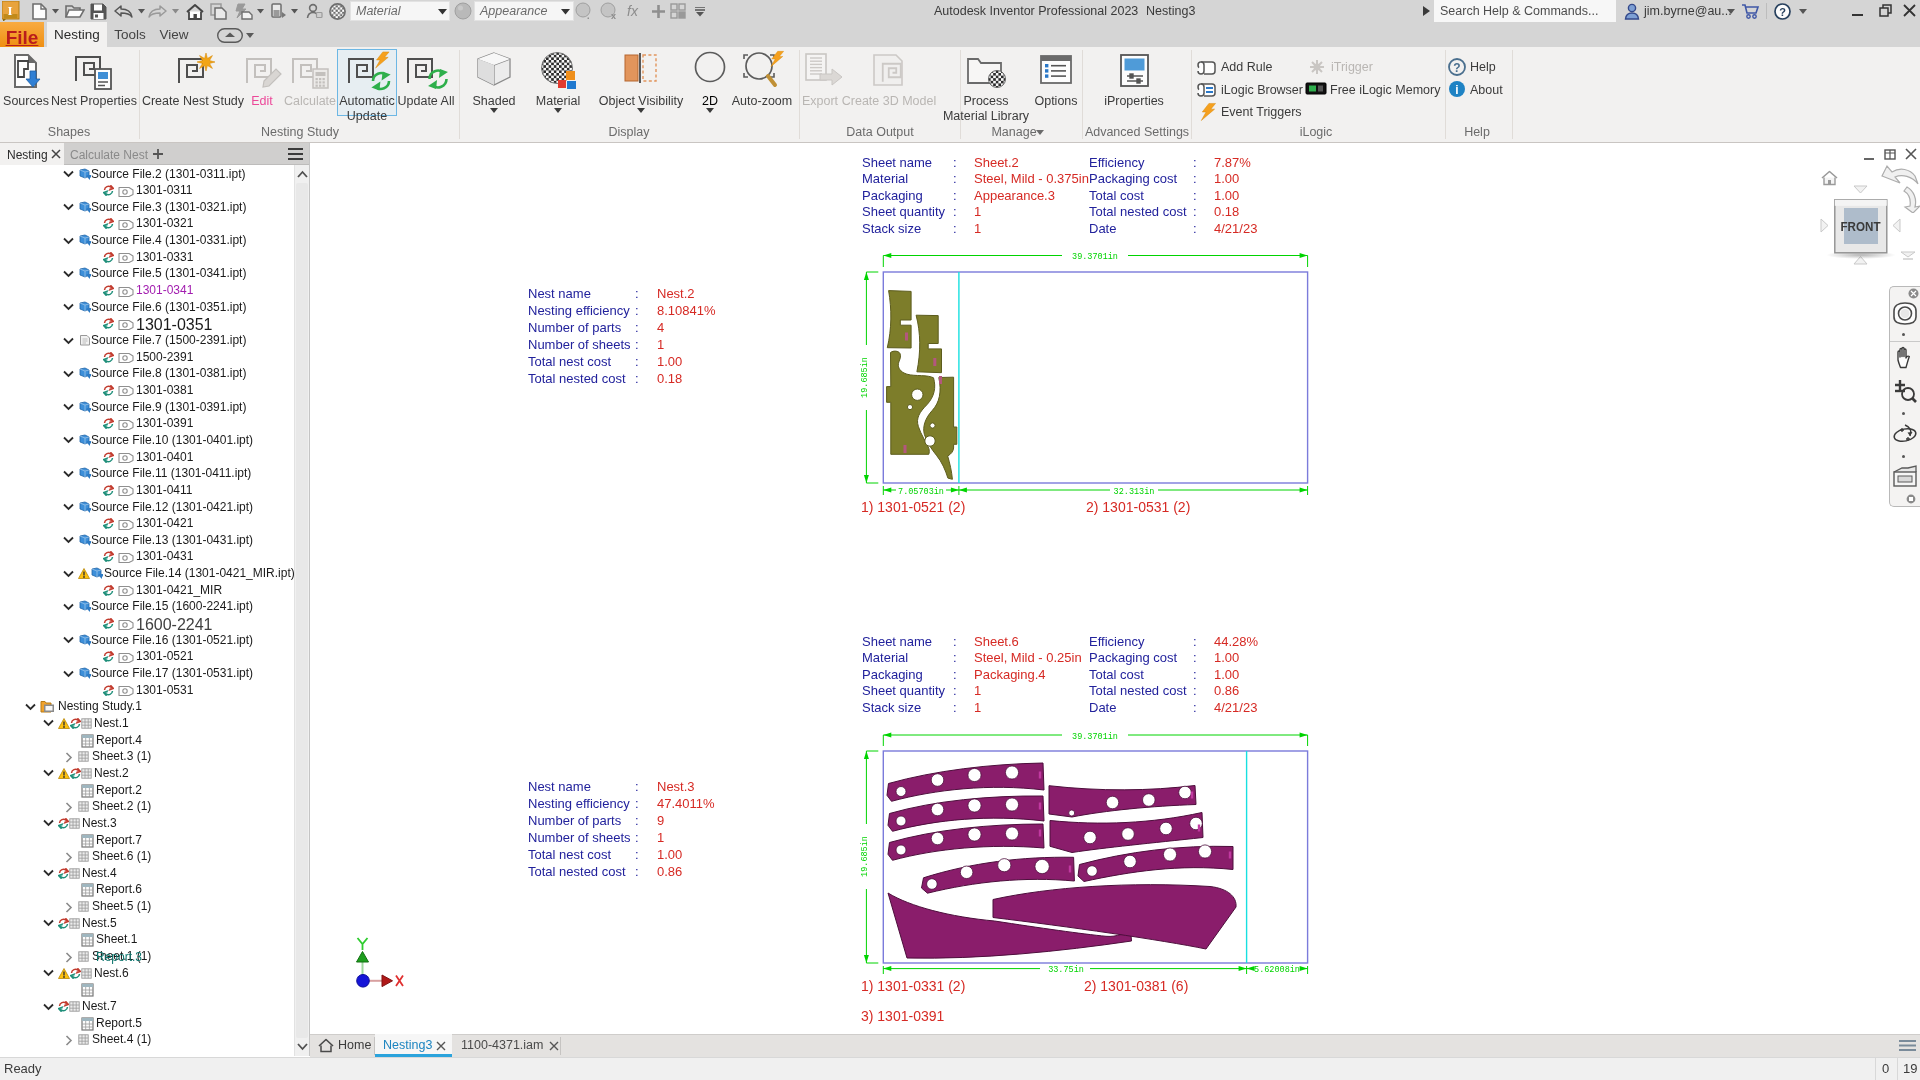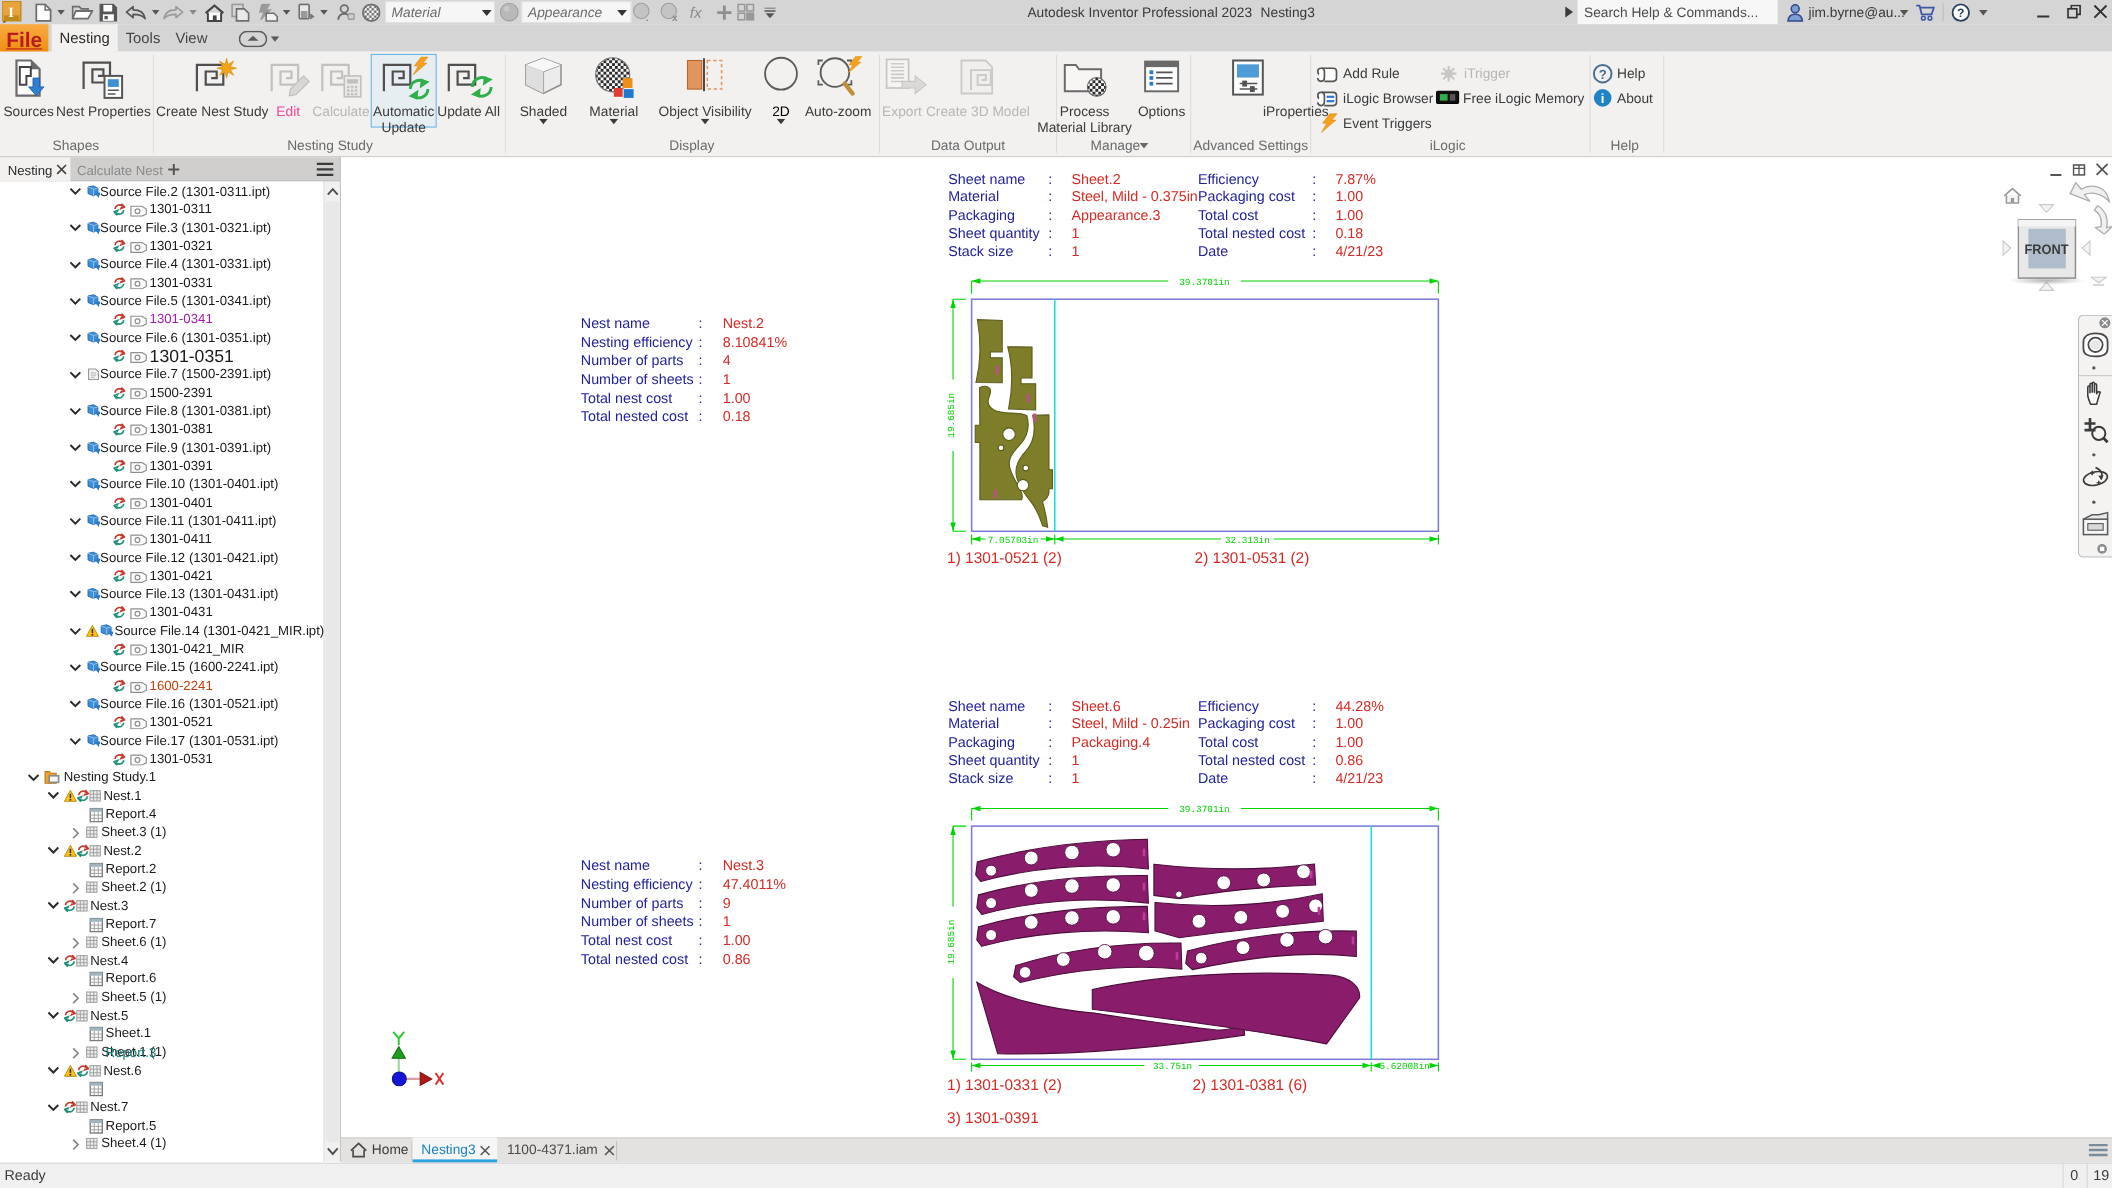--- a/index.html
+++ b/index.html
@@ -342,21 +342,21 @@
 <div class="tx" style="left:494px;top:94px;transform:translateX(-50%);font-size:12.5px;color:#3b3b3b;font-weight:400;">Shaded</div>
 <div class="tx" style="left:558px;top:94px;transform:translateX(-50%);font-size:12.5px;color:#3b3b3b;font-weight:400;">Material</div>
 <div class="tx" style="left:641px;top:94px;transform:translateX(-50%);font-size:12.5px;color:#3b3b3b;font-weight:400;">Object Visibility</div>
 <div class="tx" style="left:710px;top:94px;transform:translateX(-50%);font-size:12.5px;color:#000000;font-weight:400;">2D</div>
 <div class="tx" style="left:762px;top:94px;transform:translateX(-50%);font-size:12.5px;color:#3b3b3b;font-weight:400;">Auto-zoom</div>
 <div class="tx" style="left:820px;top:94px;transform:translateX(-50%);font-size:12.5px;color:#b9b6b3;font-weight:400;">Export</div>
 <div class="tx" style="left:889px;top:94px;transform:translateX(-50%);font-size:12.5px;color:#b9b6b3;font-weight:400;">Create 3D Model</div>
 <div class="tx" style="left:986px;top:94px;transform:translateX(-50%);font-size:12.5px;color:#3b3b3b;font-weight:400;">Process</div>
 <div class="tx" style="left:986px;top:109px;transform:translateX(-50%);font-size:12.5px;color:#3b3b3b;font-weight:400;">Material Library</div>
 <div class="tx" style="left:1056px;top:94px;transform:translateX(-50%);font-size:12.5px;color:#3b3b3b;font-weight:400;">Options</div>
-<div class="tx" style="left:1134px;top:94px;transform:translateX(-50%);font-size:12.5px;color:#3b3b3b;font-weight:400;margin-left:44px;">iProperties</div>
+<div class="tx" style="left:1134px;top:94px;transform:translateX(-50%);font-size:12.5px;color:#3b3b3b;font-weight:400;">iProperties</div>
 <div class="tx" style="left:1221px;top:60px;font-size:12.5px;color:#3b3b3b;font-weight:400;">Add Rule</div>
 <div class="tx" style="left:1221px;top:83px;font-size:12.5px;color:#3b3b3b;font-weight:400;">iLogic Browser</div>
 <div class="tx" style="left:1221px;top:105px;font-size:12.5px;color:#3b3b3b;font-weight:400;">Event Triggers</div>
 <div class="tx" style="left:1331px;top:60px;font-size:12.5px;color:#b9b6b3;font-weight:400;">iTrigger</div>
 <div class="tx" style="left:1330px;top:83px;font-size:12.5px;color:#3b3b3b;font-weight:400;">Free iLogic Memory</div>
 <div class="tx" style="left:1470px;top:60px;font-size:12.5px;color:#3b3b3b;font-weight:400;">Help</div>
 <div class="tx" style="left:1470px;top:83px;font-size:12.5px;color:#3b3b3b;font-weight:400;">About</div>
 <svg class="abs" style="left:490px;top:108px" width="9" height="6">
     <path d="M0,0 L8,0 L4,5 Z" fill="#3b3b3b"></path>
   </svg>
@@ -640,21 +640,21 @@
   </svg>
 <div class="tx" style="left:91px;top:599.4px;font-size:12px;color:#1a1a1a">Source File.15 (1600-2241.ipt)</div>
 <svg class="abs" style="left:103px;top:618.05px" width="11" height="11">
     <path d="M1.5,5 A4,4 0 0 1 8,2.2 L8,0.8 L10.3,3.4 L7,4.6 L7.6,3.4" fill="none" stroke="#c23b2e" stroke-width="1.5"></path>
     <path d="M9.5,6 A4,4 0 0 1 3,8.8 L3,10.2 L0.7,7.6 L4,6.4 L3.4,7.6" fill="none" stroke="#1f8f7a" stroke-width="1.5"></path>
   </svg>
 <svg class="abs" style="left:118px;top:617.55px" width="16" height="12">
     <path d="M1,2.5 L11,2.5 L15,5 L15,9.5 L11,11.5 L1,11.5 Z" fill="#fff" stroke="#8f8f8f" stroke-width="1.1" stroke-linejoin="round"></path>
     <circle cx="7" cy="7" r="2.2" fill="none" stroke="#8f8f8f" stroke-width="1.1"></circle>
   </svg>
-<div class="tx" style="left:136px;top:616.05px;font-size:12px;color:#c2410c">1600-2241</div>
+<div class="tx" style="left:136px;top:616.05px;font-size:16px;color:#404040">1600-2241</div>
 <svg class="abs" style="left:63px;top:636.1999999999999px" width="11" height="8">
     <path d="M1,1.5 L5.5,6 L10,1.5" fill="none" stroke="#2b2b2b" stroke-width="1.8"></path>
   </svg>
 <svg class="abs" style="left:79px;top:633.6999999999999px" width="12" height="13">
     <path d="M1,2 L6,1 L10,3 L10,8 L6,10 L1,8 Z" fill="#3d8fd9" stroke="#2266a8" stroke-width="0.8"></path>
     <path d="M1,2 L6,4 L10,3 M6,4 L6,10" fill="none" stroke="#9cc4e8" stroke-width="0.8"></path>
     <path d="M7,8 L11,12 L11,9.5 L12,9.5 L12,7 L8.5,7 Z" fill="#2e7bc4"></path>
   </svg>
 <div class="tx" style="left:91px;top:632.6999999999999px;font-size:12px;color:#1a1a1a">Source File.16 (1301-0521.ipt)</div>
 <svg class="abs" style="left:103px;top:651.3499999999999px" width="11" height="11">

